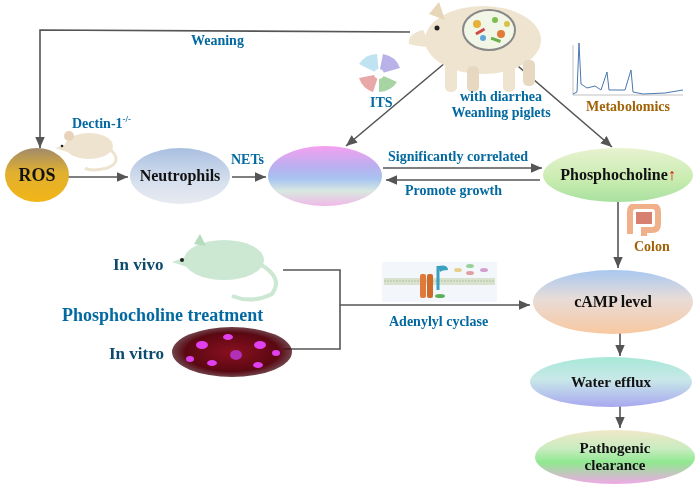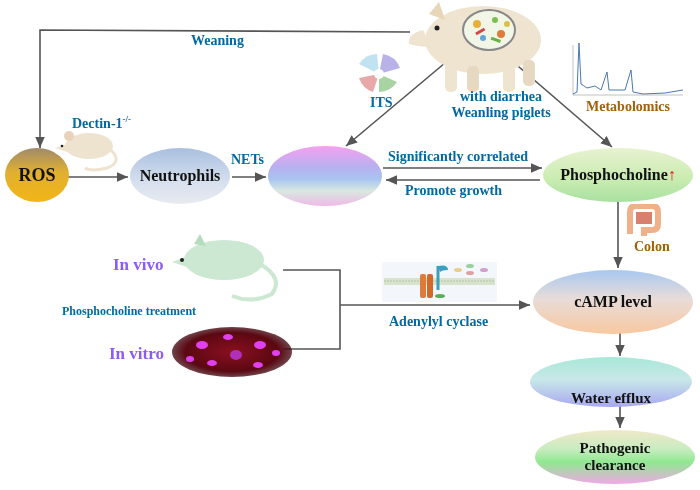--- a/index.html
+++ b/index.html
@@ -2,21 +2,21 @@
 <html><head>
 <meta charset="utf-8">
 <style>
   html, body { margin: 0; padding: 0; background: #ffffff; }
   body { width: 700px; height: 490px; position: relative; overflow: hidden;
          font-family: "Liberation Serif", serif; }
   .abs { position: absolute; }
   .lbl { position: absolute; font-weight: bold; white-space: nowrap; line-height: 1.15; }
   .blue { color: #0369a1; }
   .navy { color: #a16207; }
-  .black { color: #8b5cf6; }
+  .black { color: #0c4a6e; }
   .node { position: absolute; border-radius: 50%; display: flex; align-items: center;
           justify-content: center; text-align: center; font-weight: bold; color: #111;
           line-height: 1.12; }
   svg.lines { position: absolute; left: 0; top: 0; }
   .red-arrow { color: #e01010; font-weight: bold; }
 </style>
 </head>
 <body>
 
 <svg class="lines" width="700" height="490">
@@ -150,21 +150,21 @@
 
 <div class="lbl navy" style="left:586px;top:99px;font-size:14px;">Metabolomics</div>
 
 <div class="lbl blue" style="left:388px;top:149px;font-size:14px;">Significantly correlated</div>
 <div class="lbl blue" style="left:405px;top:183px;font-size:14px;">Promote growth</div>
 
 <div class="lbl navy" style="left:634px;top:239px;font-size:14px;">Colon</div>
 
 <div class="lbl black" style="left:113px;top:255px;font-size:17px;">In vivo</div>
 <div class="lbl black" style="left:109px;top:344px;font-size:17px;text-align:center;">In vitro</div>
-<div class="lbl blue" style="left:62px;top:305px;font-size:12px;">Phosphocholine treatment</div>
+<div class="lbl blue" style="left:62px;top:305px;font-size:18px;">Phosphocholine treatment</div>
 
 <div class="lbl blue" style="left:389px;top:314px;font-size:14px;">Adenylyl cyclase</div>
 
 <div class="node" style="left:5px;top:148px;width:64px;height:54px;font-size:18px;
      background: linear-gradient(180deg, #a08a6a 0%, #e0b030 45%, #f2b516 100%);">
   <span>ROS</span>
 </div>
 
 <div class="node" style="left:130px;top:148px;width:100px;height:56px;font-size:16px;
      background: linear-gradient(180deg, #a9bfe0 0%, #d6e0ee 60%, #e8eaf0 100%);">
@@ -182,21 +182,21 @@
   <span>Phosphocholine</span>
     <span class="red-arrow">↑</span>
 </div>
 
 <div class="node" style="left:533px;top:270px;width:160px;height:64px;font-size:16px;
      background: linear-gradient(180deg, #a8c8f0 0%, #e8dcd8 45%, #f8c8a0 100%);">
   <span>cAMP level</span>
 </div>
 
 <div class="node" style="left:530px;top:357px;width:162px;height:50px;font-size:15px;
-     background: linear-gradient(180deg, #a8e8d8 0%, #c8e8e8 45%, #a8a8f0 100%); align-items: flex-end;">
+     background: linear-gradient(180deg, #a8e8d8 0%, #c8e8e8 45%, #a8a8f0 100%);">
   <div>
     <div>Water efflux</div>
   </div>
 </div>
 
 <div class="node" style="left:535px;top:430px;width:160px;height:54px;font-size:15px;
      background: linear-gradient(180deg, #f0e8c8 0%, #c8ecc0 35%, #90e890 60%, #f0a8e8 100%);">
   <div>
     <div>Pathogenic</div>
     <div>clearance</div>

